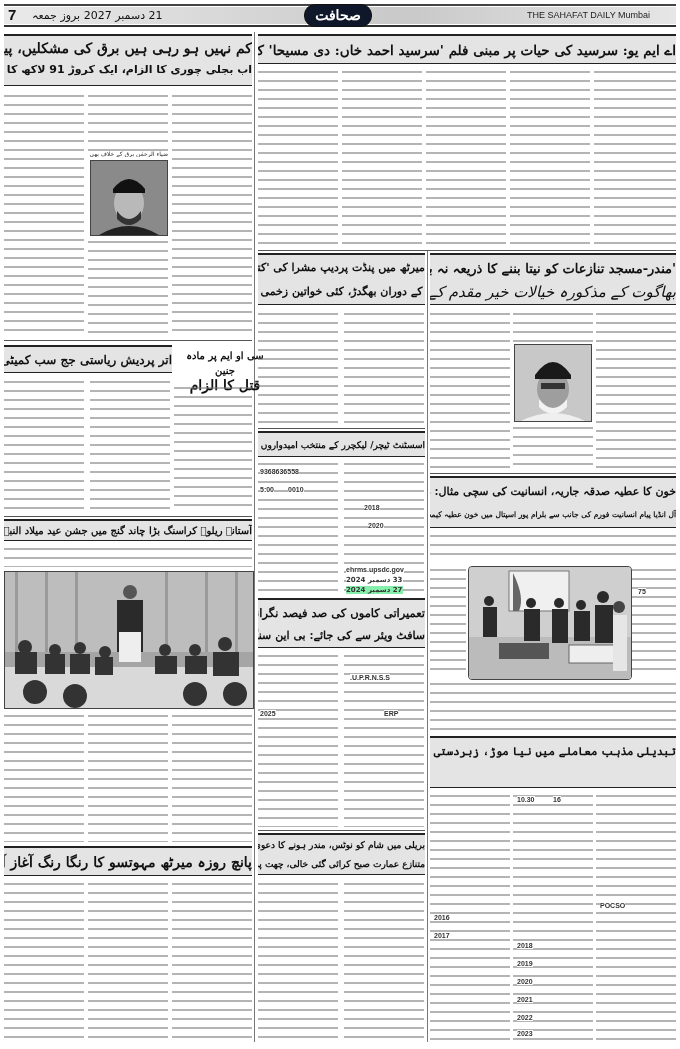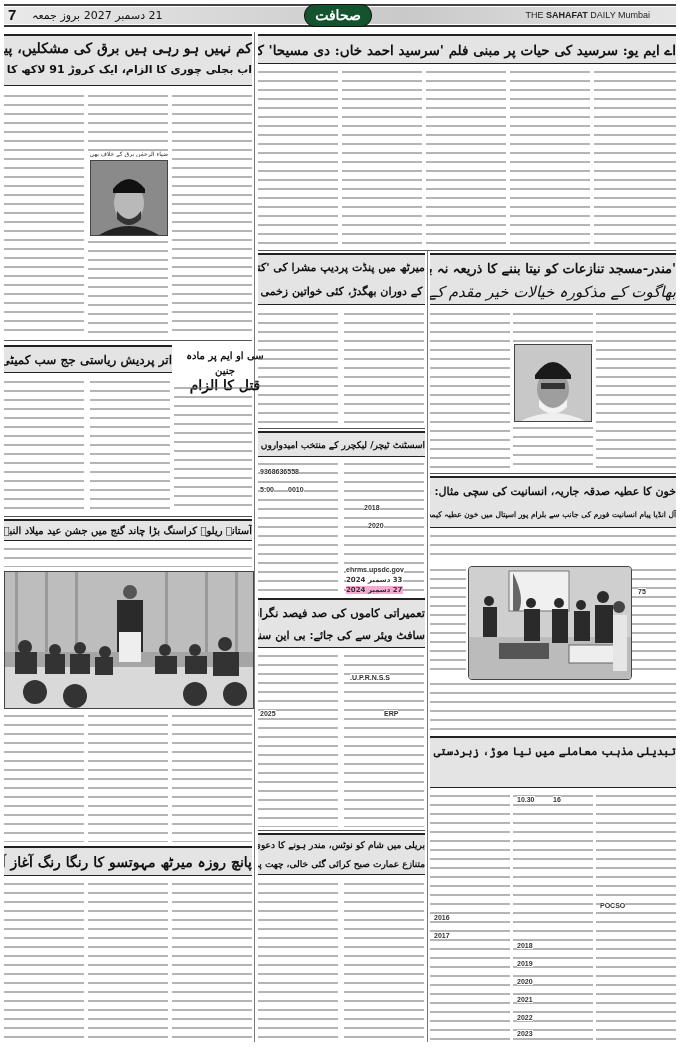--- a/index.html
+++ b/index.html
@@ -5,23 +5,23 @@
   html,body{margin:0;padding:0;background:#fff;}
   body{width:680px;height:1049px;position:relative;overflow:hidden;font-family:"DejaVu Sans",sans-serif;color:#111;}
   .abs{position:absolute;}
   
   #masthead{left:0;top:0;width:680px;height:26px;}
   .mh-rule-top{left:4px;top:4px;width:672px;height:2px;background:#444;}
   .mh-band{left:4px;top:7px;width:672px;height:17px;background:linear-gradient(90deg,#e9e9e9 0%,#d4d4d4 40%,#c9c9c9 60%,#e6e6e6 100%);}
   .mh-rule-bot{left:4px;top:25px;width:672px;height:2px;background:#333;}
   .page-no{left:8px;top:6px;font:bold 15px "Liberation Sans",sans-serif;color:#111;}
   .page-date{left:32px;top:9px;font:11px "DejaVu Sans",sans-serif;direction:rtl;unicode-bidi:plaintext;}
-  .logo-pill{left:304px;top:4px;width:66px;height:21px;border-radius:11px;background:#14532d;border:1px solid #111;color:#fff;text-align:center;font:bold 14px "DejaVu Serif",serif;line-height:20px;}
+  .logo-pill{left:304px;top:4px;width:66px;height:21px;border-radius:11px;background:#0f172a;border:1px solid #111;color:#fff;text-align:center;font:bold 14px "DejaVu Serif",serif;line-height:20px;}
   .brand{right:30px;top:10px;font:9px "Liberation Sans",sans-serif;color:#222;}
-  .brand b{font-weight:bold;}
+  .brand b{font-weight:normal;}
   
   .vrule{width:1px;background:#777;}
   .hrule{height:1px;background:#555;}
   
   .hl{background:#e4e4e4;border-top:2px solid #222;border-bottom:1px solid #222;direction:rtl;text-align:center;font-family:"DejaVu Serif",serif;color:#111;box-sizing:border-box;overflow:hidden;}
   .hl .l1{font-weight:bold;white-space:nowrap;}
   .hl .l2{white-space:nowrap;}
   
   .copy{direction:rtl;font:6.5px/9.5px "DejaVu Sans",sans-serif;color:#333;text-align:justify;overflow:hidden;}
   .lines{background:repeating-linear-gradient(180deg,transparent 0,transparent 3px,#777 3px,#777 5px,transparent 5px,transparent 9px);opacity:.55;}
@@ -161,21 +161,21 @@
   <div style="position:absolute;left:2px;top:8px;font:bold 7px 'Liberation Sans',sans-serif;background:#fff;">9368636558</div>
   <div style="position:absolute;left:30px;top:26px;font:bold 7px 'Liberation Sans',sans-serif;background:#fff;">0010</div>
   <div style="position:absolute;left:2px;top:26px;font:bold 7px 'Liberation Sans',sans-serif;background:#fff;">5:00</div>
 </div>
 <div class="abs copy" style="left:344px;top:460px;width:80px;height:135px;">
   <div class="lines" style="position:absolute;inset:0;"></div>
   <div style="position:absolute;left:20px;top:44px;font:bold 7px 'Liberation Sans',sans-serif;background:#fff;">2018</div>
   <div style="position:absolute;left:24px;top:62px;font:bold 7px 'Liberation Sans',sans-serif;background:#fff;">2020</div>
   <div style="position:absolute;left:2px;top:106px;font:bold 7px 'Liberation Sans',sans-serif;background:#fff;">ehrms.upsdc.gov</div>
   <div style="position:absolute;left:2px;top:116px;font:bold 7px 'DejaVu Sans',sans-serif;background:#fff;direction:rtl;">33 دسمبر 2024</div>
-  <div style="position:absolute;left:2px;top:126px;font:bold 7px 'DejaVu Sans',sans-serif;background:#f9a8d4;direction:rtl;">27 دسمبر 2024</div>
+  <div style="position:absolute;left:2px;top:126px;font:bold 7px 'DejaVu Sans',sans-serif;background:#86efac;direction:rtl;">27 دسمبر 2024</div>
 </div>
 
 <div class="abs hl" style="left:258px;top:598px;width:167px;height:50px;">
   <div class="l1" style="font-size:11.5px;line-height:26px;">تعمیراتی کاموں کی صد فیصد نگرانی ای آر پی</div>
   <div class="l2" style="font-size:11px;font-weight:bold;line-height:20px;">سافٹ ویئر سے کی جائے: بی این سنگھ</div>
 </div>
 <div class="abs copy" style="left:258px;top:652px;width:80px;height:175px;">
   <div class="lines" style="position:absolute;inset:0;"></div>
   <div style="position:absolute;left:2px;top:58px;font:bold 7px 'Liberation Sans',sans-serif;background:#fff;">2025</div>
 </div>

